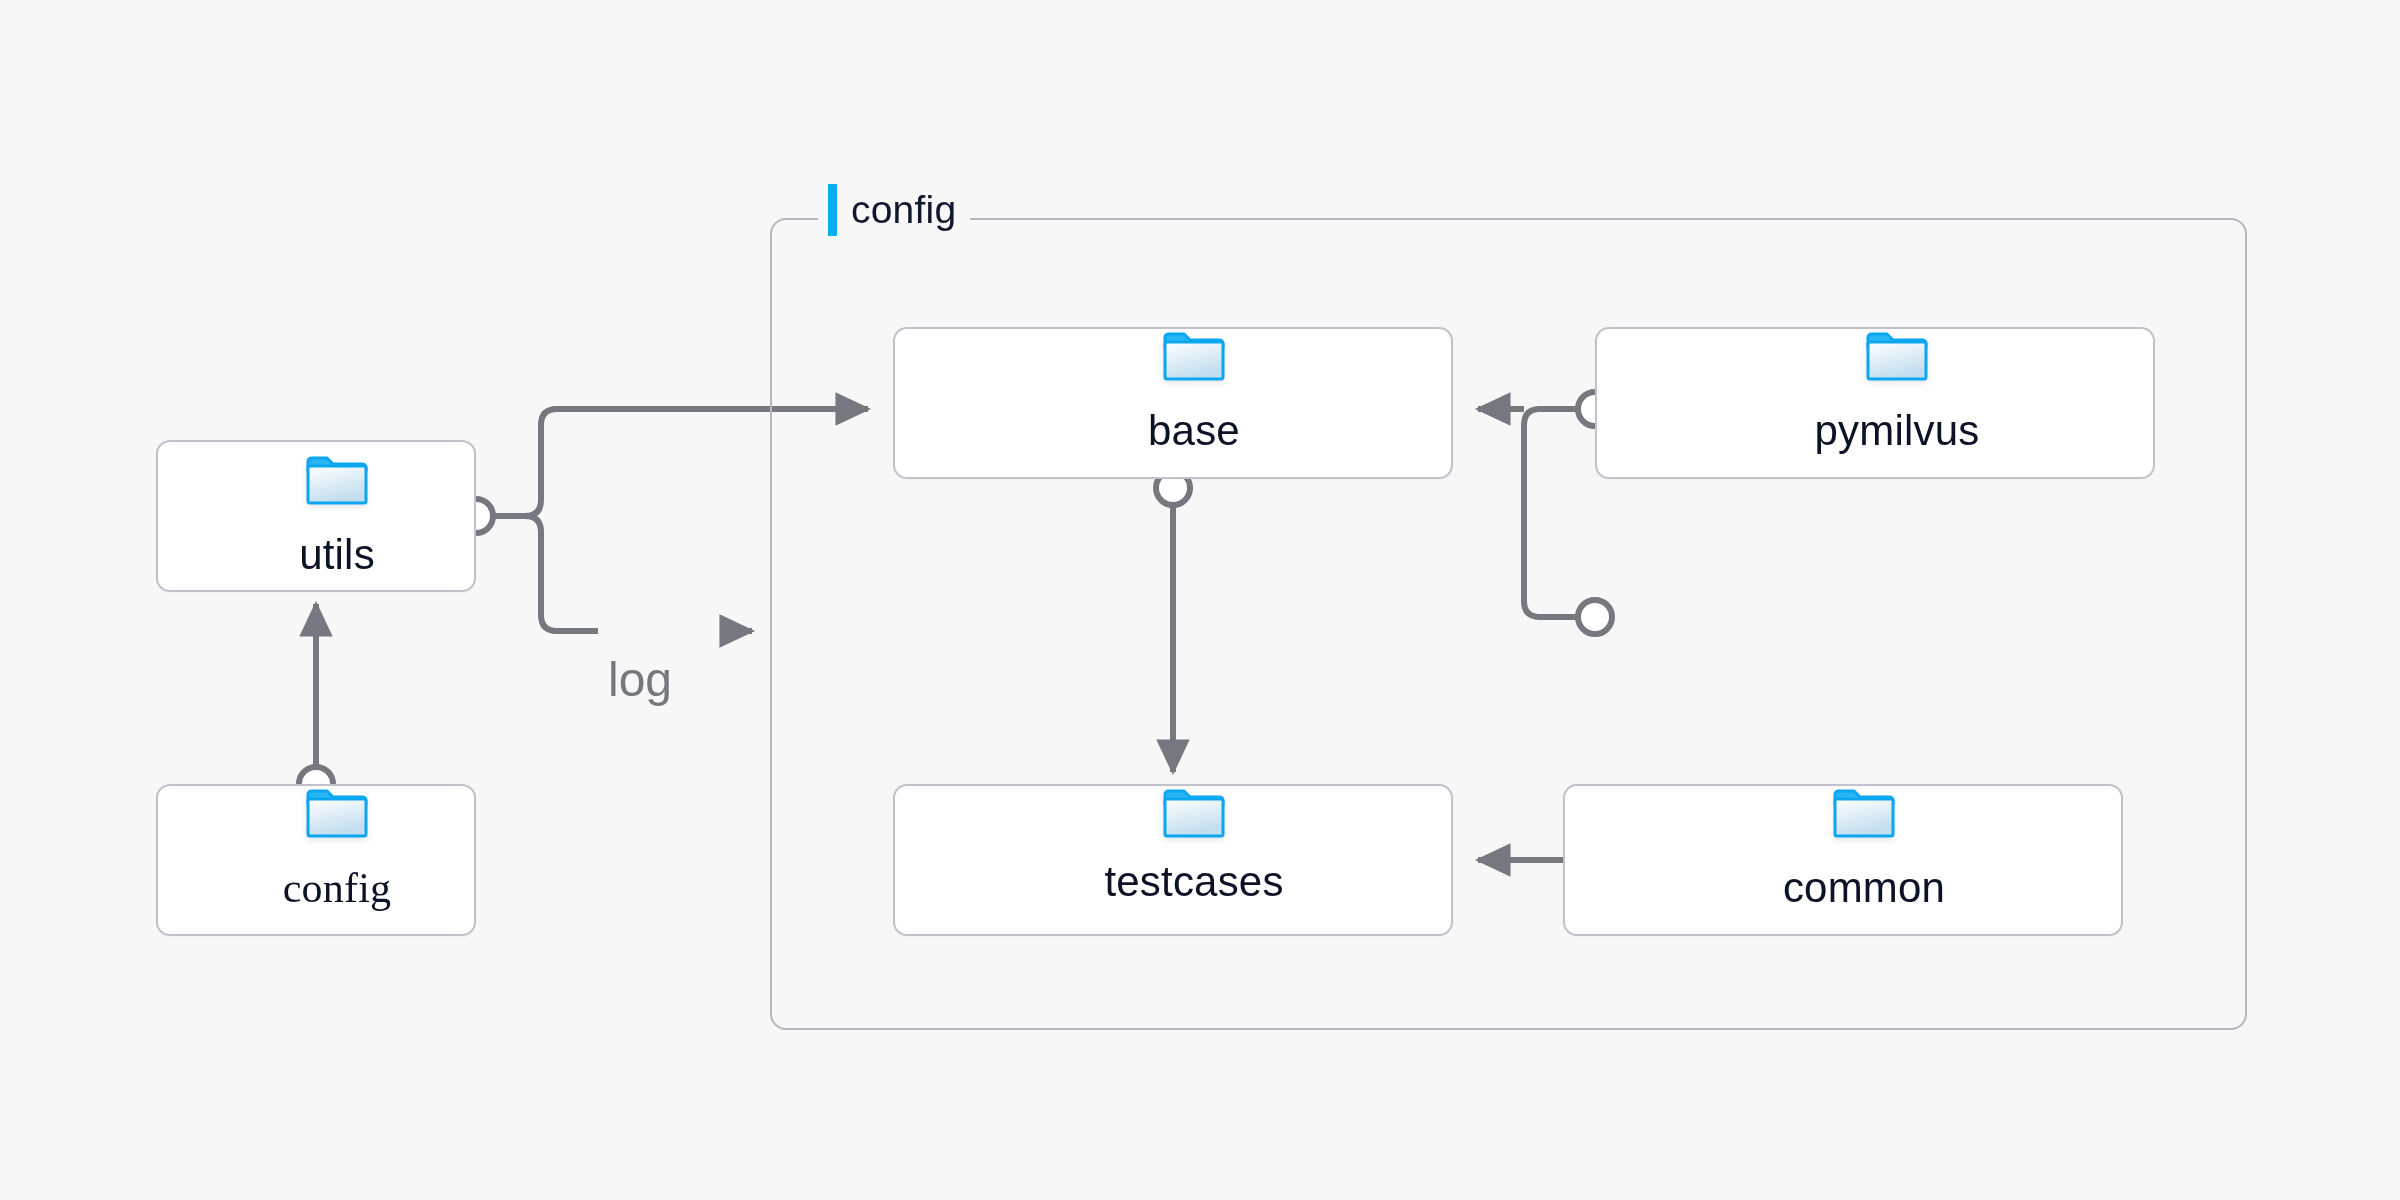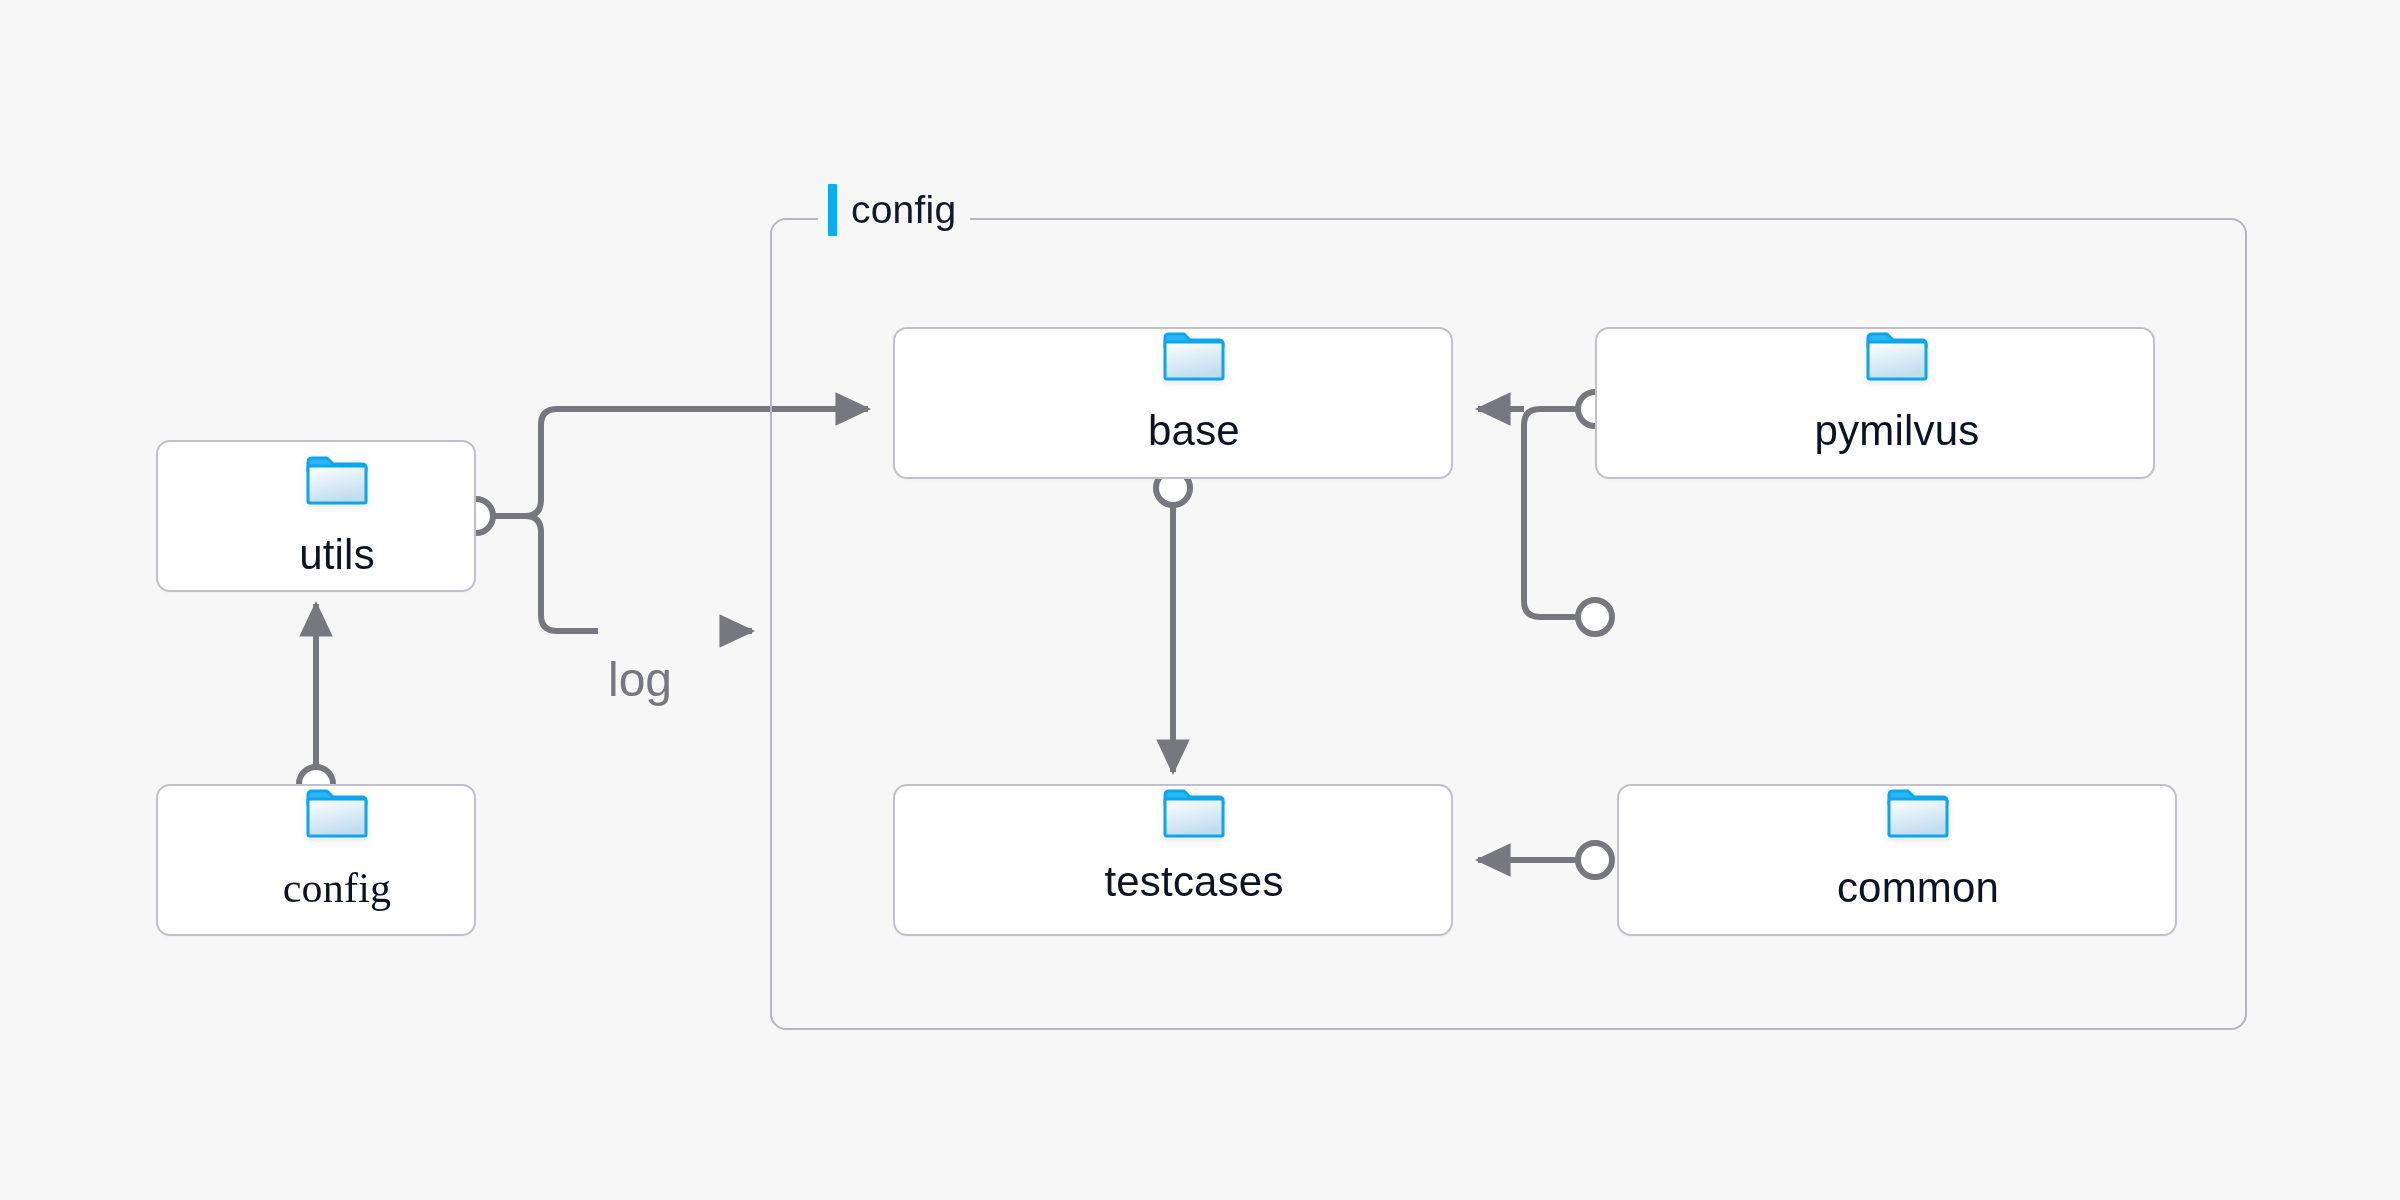--- a/index.html
+++ b/index.html
@@ -72,21 +72,21 @@
     color: #0d1326;
     letter-spacing: 0.2px;
     white-space: nowrap;
   }
   #node-utils     { left: 156px;  top: 440px; width: 320px; height: 152px; justify-content: center; }
   #node-config    { left: 156px;  top: 784px; width: 320px; height: 152px; font-family: Liberation Serif, serif; }
   #node-base      { left: 893px;  top: 327px; width: 560px; height: 152px; }
   #node-testcases { left: 893px;  top: 784px; width: 560px; height: 152px; gap: 20px; }
   #node-pymilvus  { left: 1595px; top: 327px; width: 560px; height: 152px; padding-left: 44px; }
   #node-check     { left: 1595px; top: 533px; width: 560px; height: 152px; }
-  #node-common    { left: 1617px; top: 784px; width: 560px; height: 152px; text-align: right; }
+  #node-common    { left: 1563px; top: 784px; width: 560px; height: 152px; text-align: right; }
 
   
   .folder-icon {
     width: 62px;
     height: 52px;
     flex: 0 0 auto;
     position: relative;
     filter: drop-shadow(0 3px 3px rgba(20,30,60,0.10));
   }
   .folder-icon svg { display: block; }

